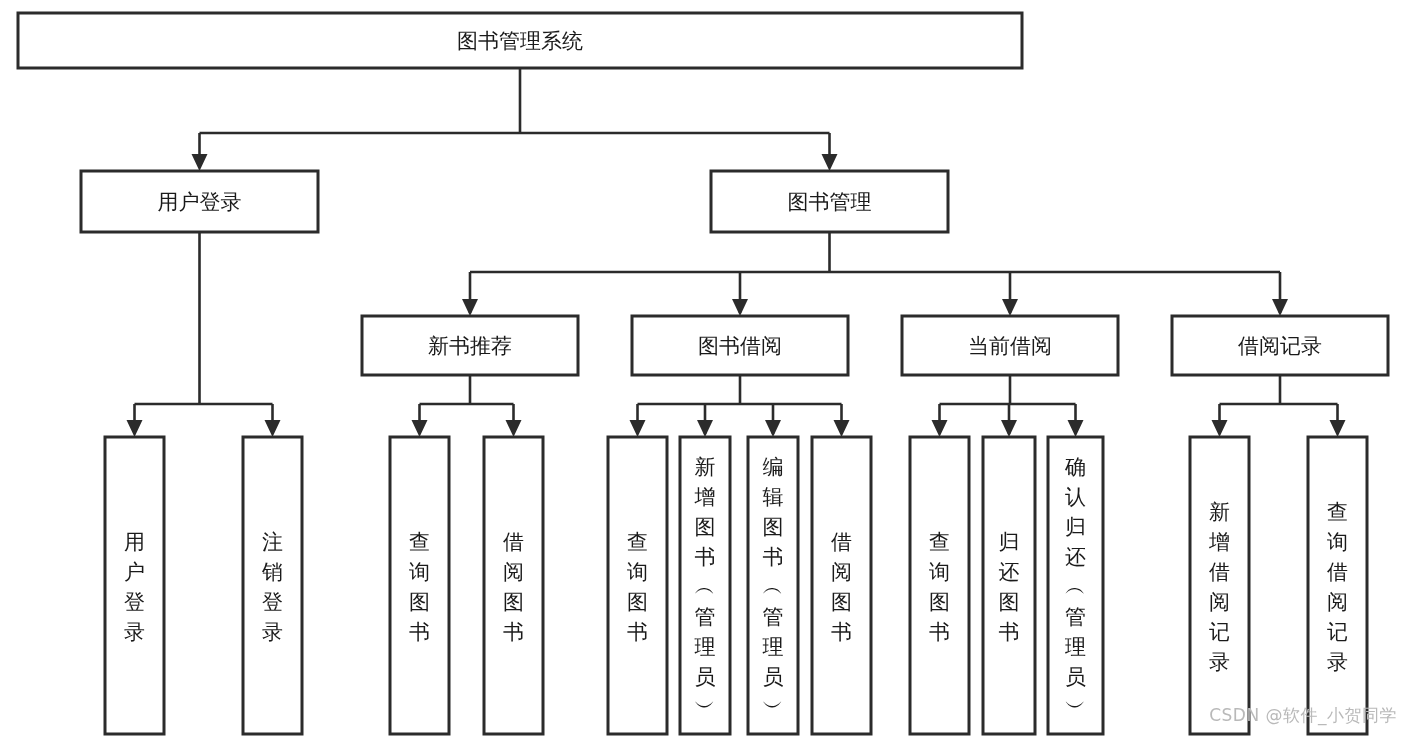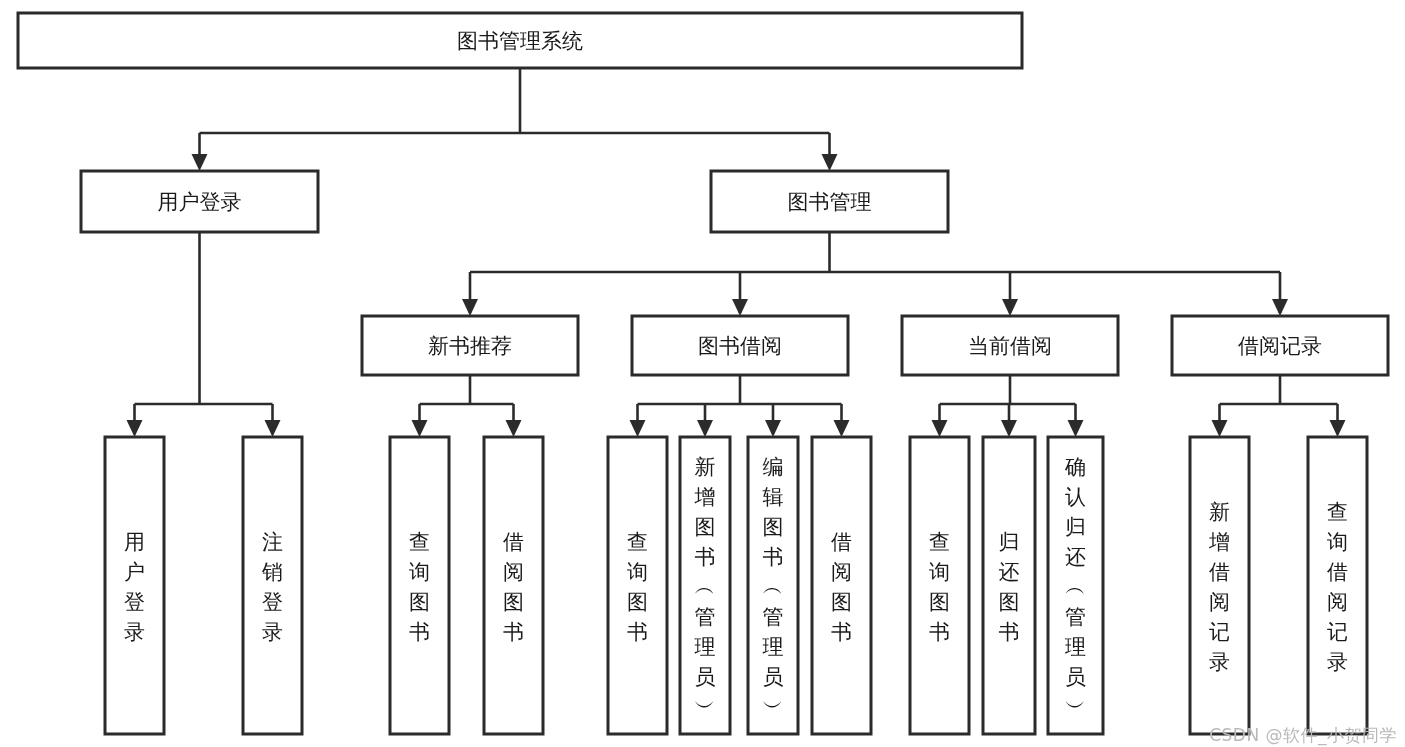--- a/index.html
+++ b/index.html
@@ -17,21 +17,21 @@
     font-family:"DejaVu Sans","Liberation Sans",sans-serif;
     font-size:21px;fill:#1a1a1a;
     text-anchor:middle;dominant-baseline:middle;
   }
   .leaf-label{
     font-family:"DejaVu Sans","Liberation Sans",sans-serif;
     font-size:21px;fill:#1a1a1a;
     text-anchor:middle;
   }
   .watermark{
-    position:absolute;right:8px;bottom:0;
+    position:absolute;right:8px;bottom:20px;
     font-family:"DejaVu Sans","Liberation Sans",sans-serif;
     font-size:17px;color:#b9b9b9;white-space:nowrap;
     letter-spacing:0.5px;
   }
 </style>
 </head>
 <body>
 
 <div id="diagram-root">
   <svg id="tree-svg" width="1405" height="747" viewBox="0 0 1405 747">

